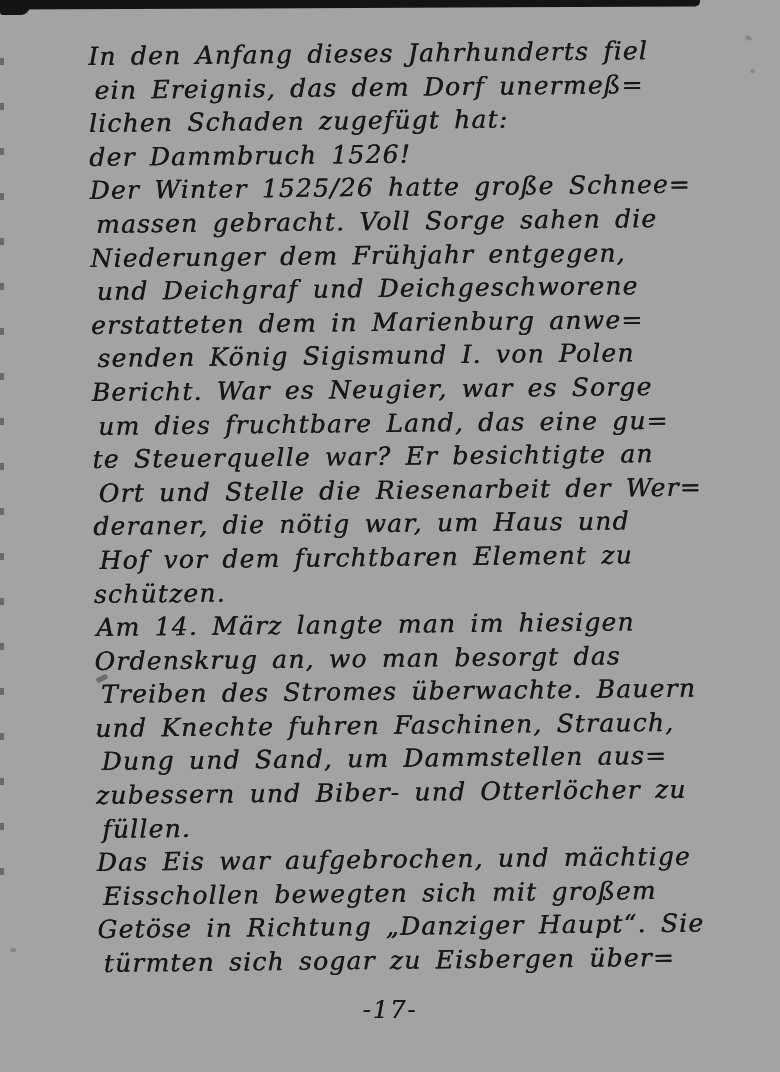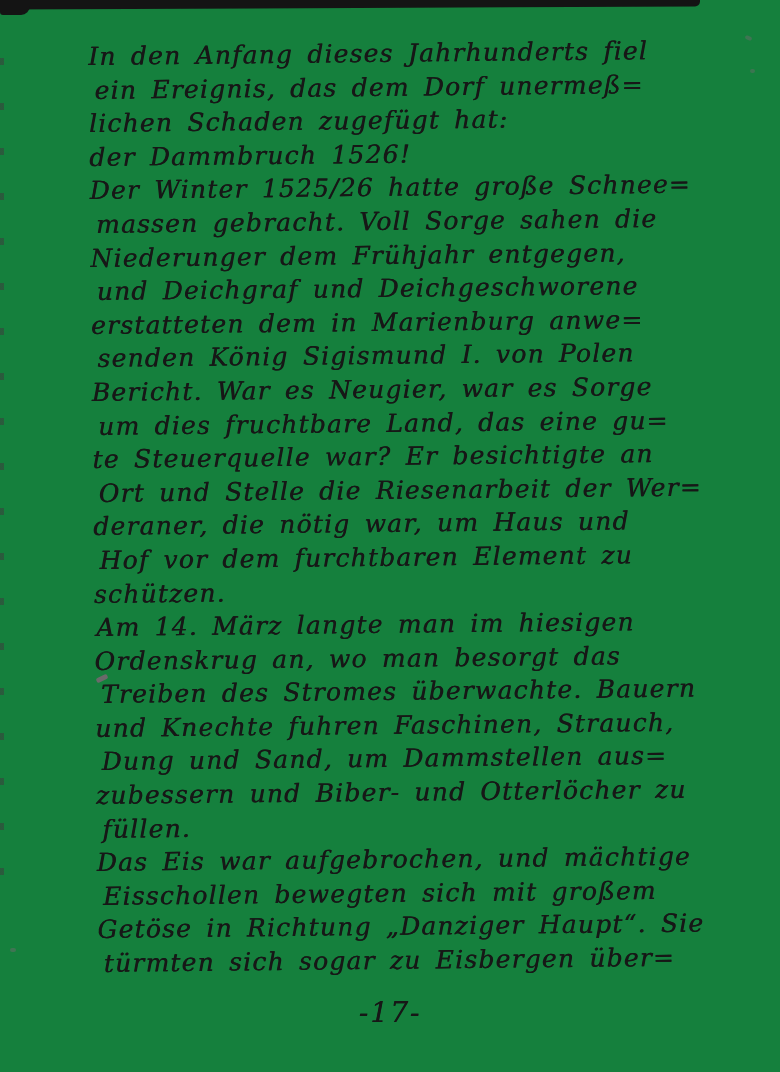--- a/index.html
+++ b/index.html
@@ -4,21 +4,21 @@
 <style>
   html, body {
     margin: 0;
     padding: 0;
     background: #ffffff;
   }
   .scan-page {
     position: relative;
     width: 780px;
     height: 1072px;
-    background: #15803d;
+    background: #a3a3a3;
     overflow: hidden;
     font-family: "DejaVu Serif", serif;
   }
 
   
   .edge-top {
     position: absolute;
     top: -3px;
     left: -6px;
     width: 706px;
@@ -81,21 +81,21 @@
   .hw-line:nth-child(4)  { padding-left: 0; }
   .hw-line:nth-child(18) { padding-left: 2px; }
 
   .page-number {
     position: absolute;
     left: 0;
     right: 0;
     top: 996px;
     text-align: center;
     font-style: italic;
-    font-size: 28px;
+    font-size: 24px;
     letter-spacing: 2px;
     color: #171717;
     text-shadow: 0.4px 0 0 #171717;
   }
 </style>
 </head>
 <body>
 
 <div class="scan-page">
 

